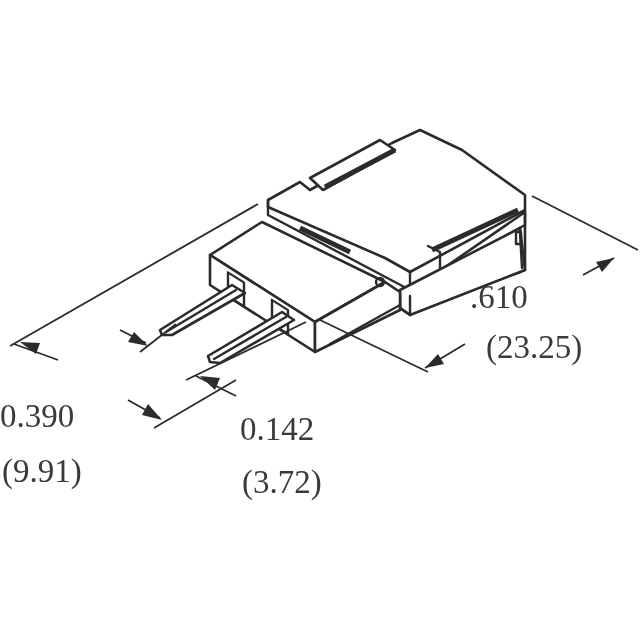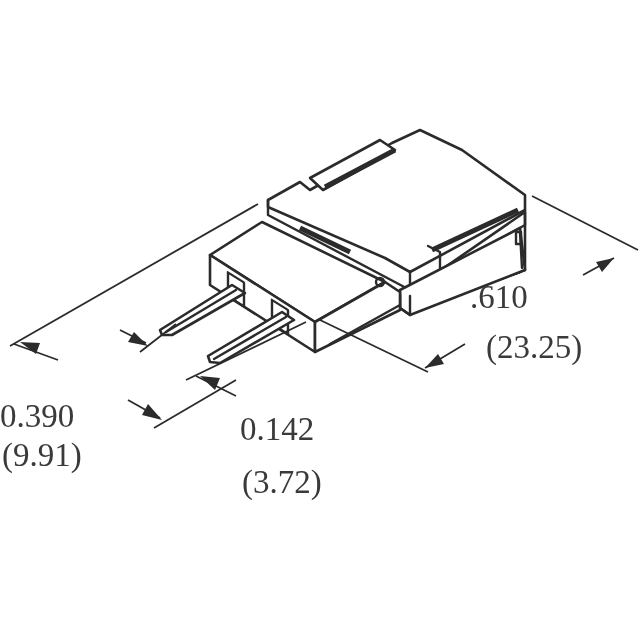--- a/index.html
+++ b/index.html
@@ -88,16 +88,16 @@
     <line class="dim" x1="186" y1="380" x2="306" y2="322"></line>
     <line class="dim" x1="196" y1="376" x2="236" y2="396"></line>
     <polygon class="arrow" points="200,376 220,378 215,390"></polygon>
   </g>
 </svg>
 
 <div class="lbl" style="left:470px;top:278px;">.610</div>
 <div class="lbl" style="left:486px;top:328px;">(23.25)</div>
 
 <div class="lbl" style="left:0px;top:384px;margin-top:13px;">0.390</div>
-<div class="lbl" style="left:2px;top:436px;">(9.91)</div>
+<div class="lbl" style="left:2px;top:452px;">(9.91)</div>
 
 <div class="lbl" style="left:240px;top:410px;">0.142</div>
 <div class="lbl" style="left:242px;top:463px;">(3.72)</div>
 
 </body></html>

